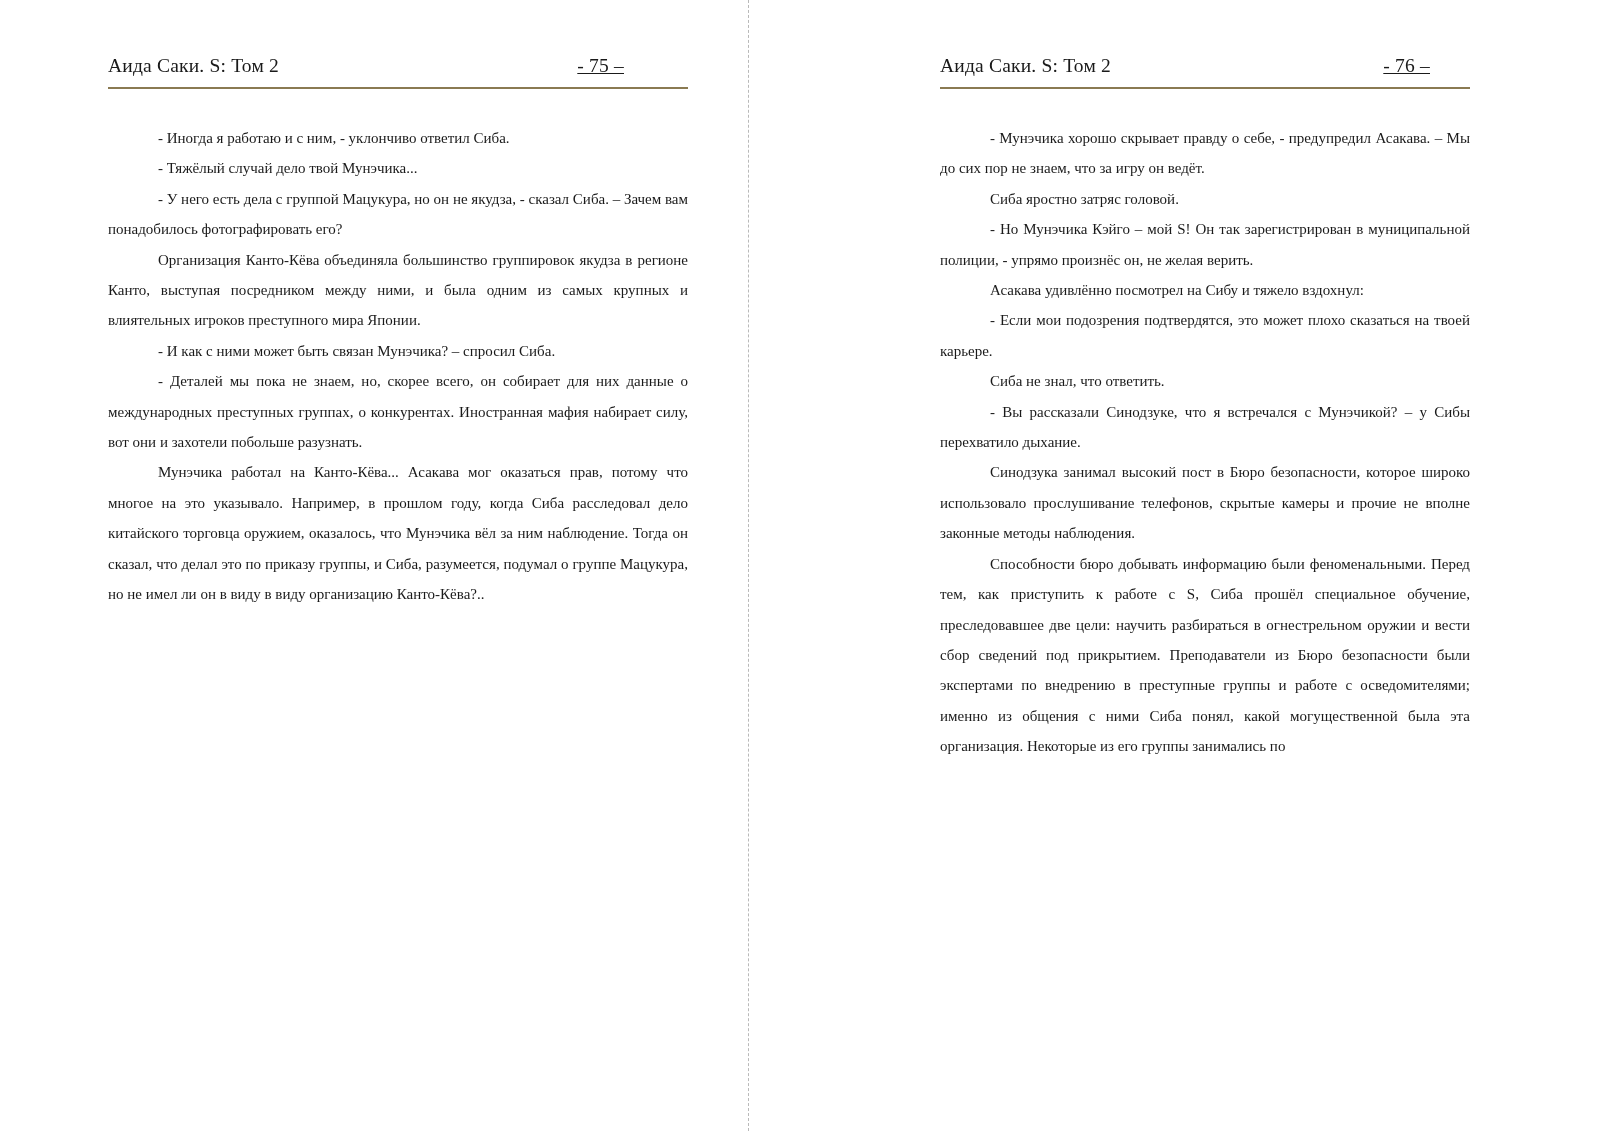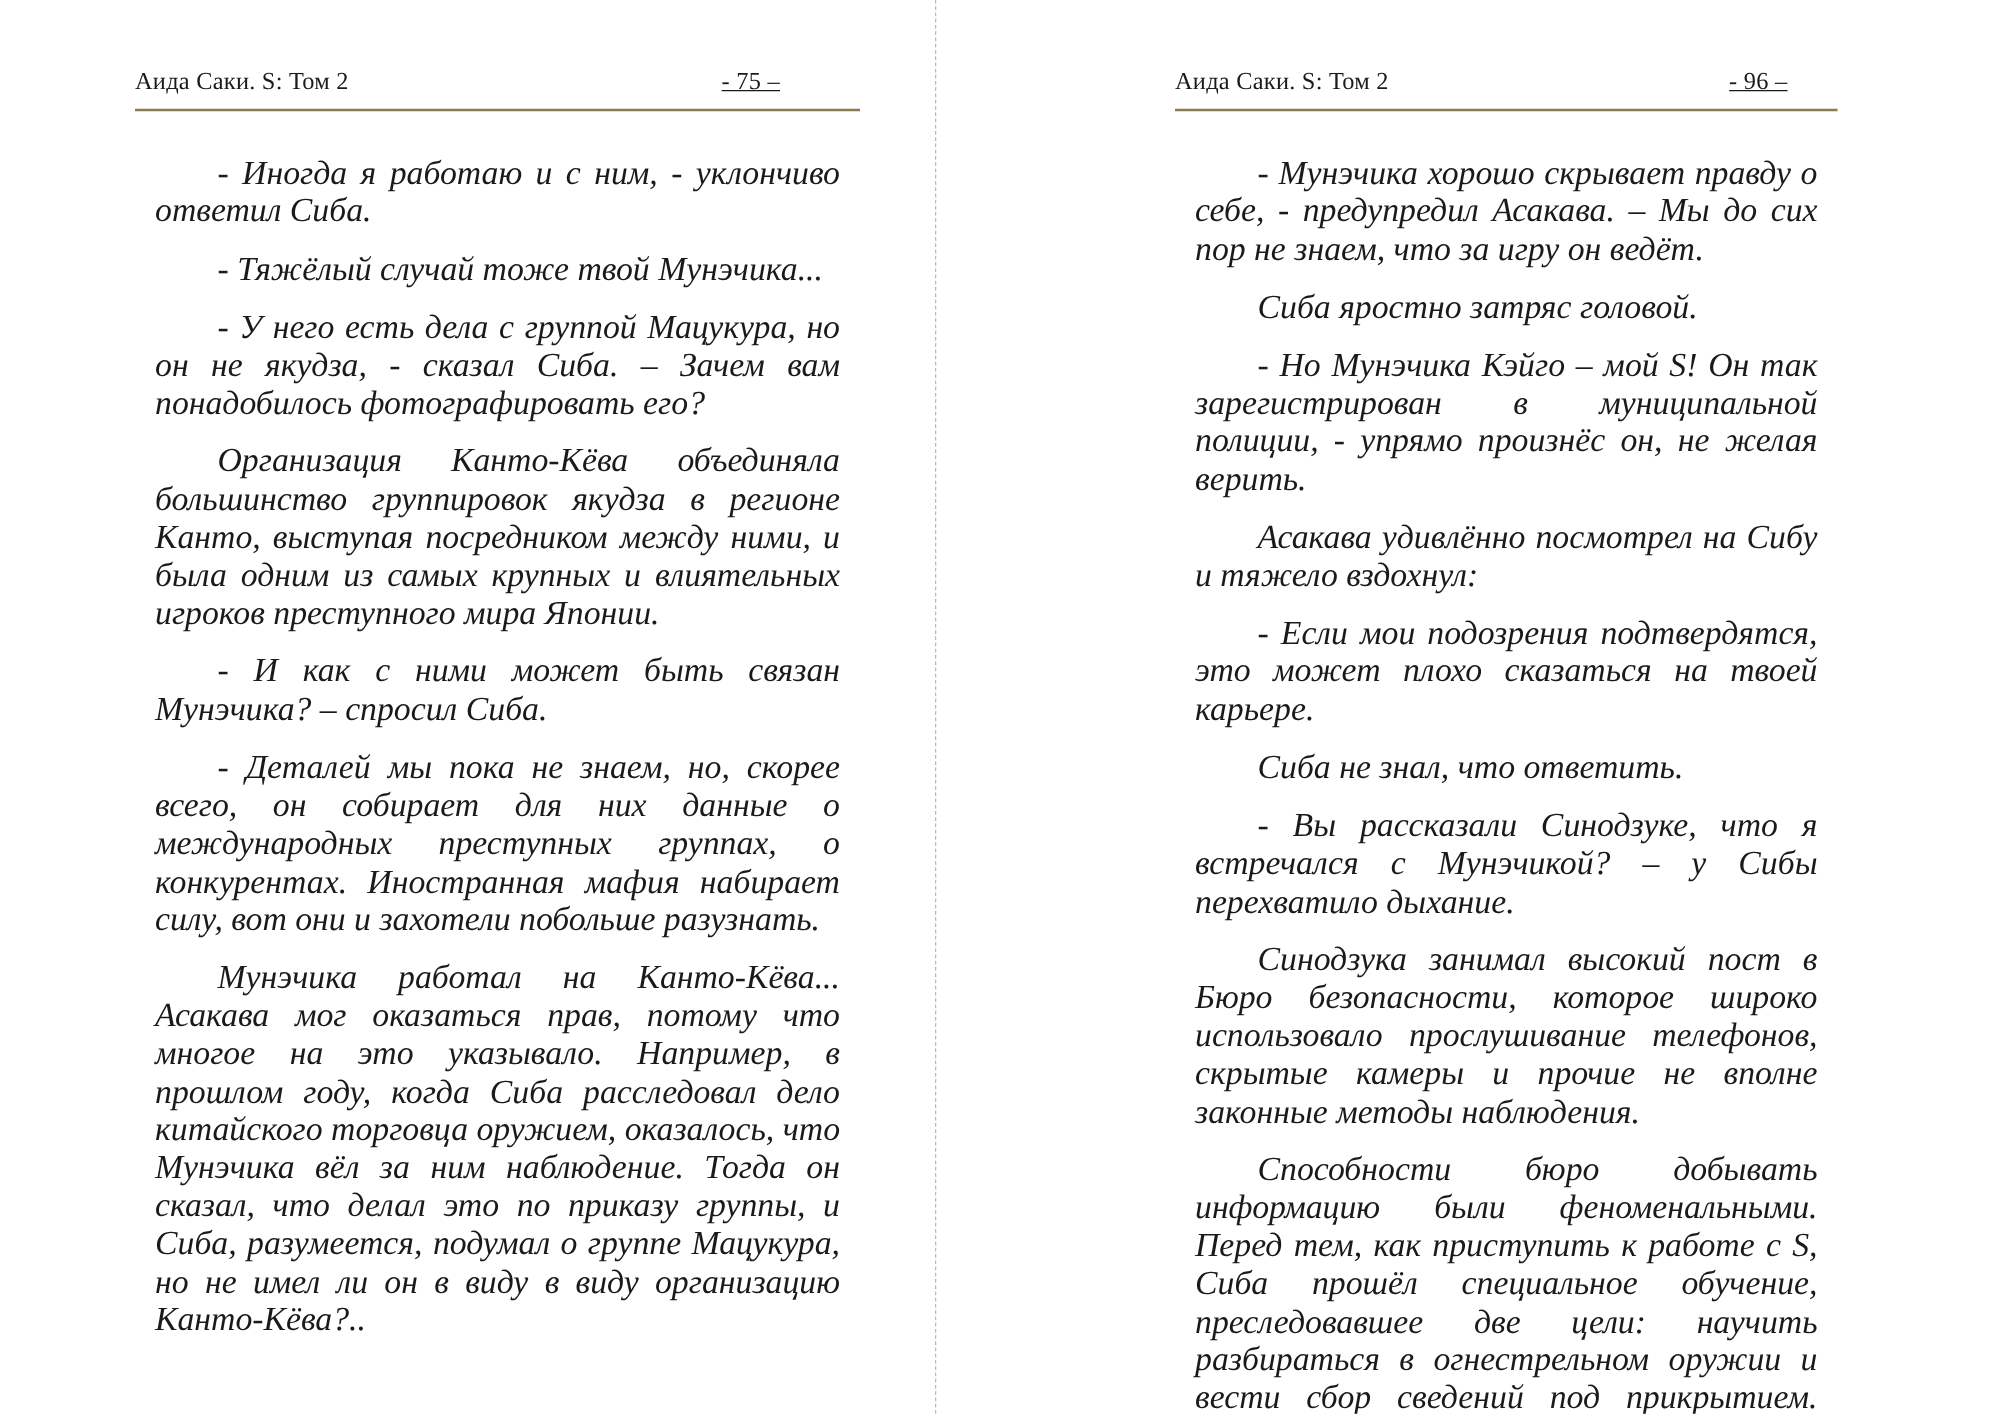--- a/index.html
+++ b/index.html
@@ -68,64 +68,63 @@
     text-decoration: underline;
   }
   .page-right .running-head .folio {
     padding-right: 40px;
   }
   .rule {
     border-bottom: 2.2px solid #8a7a52;
     margin-bottom: 34px;
   }
   p.para {
-    margin: 16px;
-    font-size: 27px;
+    margin: 0;
+    font-size: 15px;
     line-height: 30.4px;
     text-align: justify;
     text-indent: 50px;
     hyphens: none;
-    font-style: italic;
   }
 </style>
 </head>
 <body>
 
 <div class="spread">
 
   <div class="gutter"></div>
 
   <div class="page page-left">
     <div class="page-inner">
 
       <div class="running-head">
         <span class="book-title">Аида Саки. S: Том 2</span>
         <span class="spacer"></span>
         <span class="folio">- 75 –</span>
       </div>
       <div class="rule"></div>
 
       <p class="para">- Иногда я работаю и с ним, - уклончиво ответил Сиба.</p>
-      <p class="para">- Тяжёлый случай тоже твой Мунэчика...</p>
+      <p class="para">- Тяжёлый случай дело твой Мунэчика...</p>
       <p class="para">- У него есть дела с группой Мацукура, но он не якудза, - сказал Сиба. – Зачем вам понадобилось фотографировать его?</p>
       <p class="para">Организация Канто-Кёва объединяла большинство группировок якудза в регионе Канто, выступая посредником между ними, и была одним из самых крупных и влиятельных игроков преступного мира Японии.</p>
       <p class="para">- И как с ними может быть связан Мунэчика? – спросил Сиба.</p>
       <p class="para">- Деталей мы пока не знаем, но, скорее всего, он собирает для них данные о международных преступных группах, о конкурентах. Иностранная мафия набирает силу, вот они и захотели побольше разузнать.</p>
       <p class="para">Мунэчика работал на Канто-Кёва... Асакава мог оказаться прав, потому что многое на это указывало. Например, в прошлом году, когда Сиба расследовал дело китайского торговца оружием, оказалось, что Мунэчика вёл за ним наблюдение. Тогда он сказал, что делал это по приказу группы, и Сиба, разумеется, подумал о группе Мацукура, но не имел ли он в виду в виду организацию Канто-Кёва?..</p>
 
     </div>
   </div>
 
   <div class="page page-right">
     <div class="page-inner">
 
       <div class="running-head">
         <span class="book-title">Аида Саки. S: Том 2</span>
         <span class="spacer"></span>
-        <span class="folio">- 96 –</span>
+        <span class="folio">- 76 –</span>
       </div>
       <div class="rule"></div>
 
       <p class="para">- Мунэчика хорошо скрывает правду о себе, - предупредил Асакава. – Мы до сих пор не знаем, что за игру он ведёт.</p>
       <p class="para">Сиба яростно затряс головой.</p>
       <p class="para">- Но Мунэчика Кэйго – мой S! Он так зарегистрирован в муниципальной полиции, - упрямо произнёс он, не желая верить.</p>
       <p class="para">Асакава удивлённо посмотрел на Сибу и тяжело вздохнул:</p>
       <p class="para">- Если мои подозрения подтвердятся, это может плохо сказаться на твоей карьере.</p>
       <p class="para">Сиба не знал, что ответить.</p>
       <p class="para">- Вы рассказали Синодзуке, что я встречался с Мунэчикой? – у Сибы перехватило дыхание.</p>

